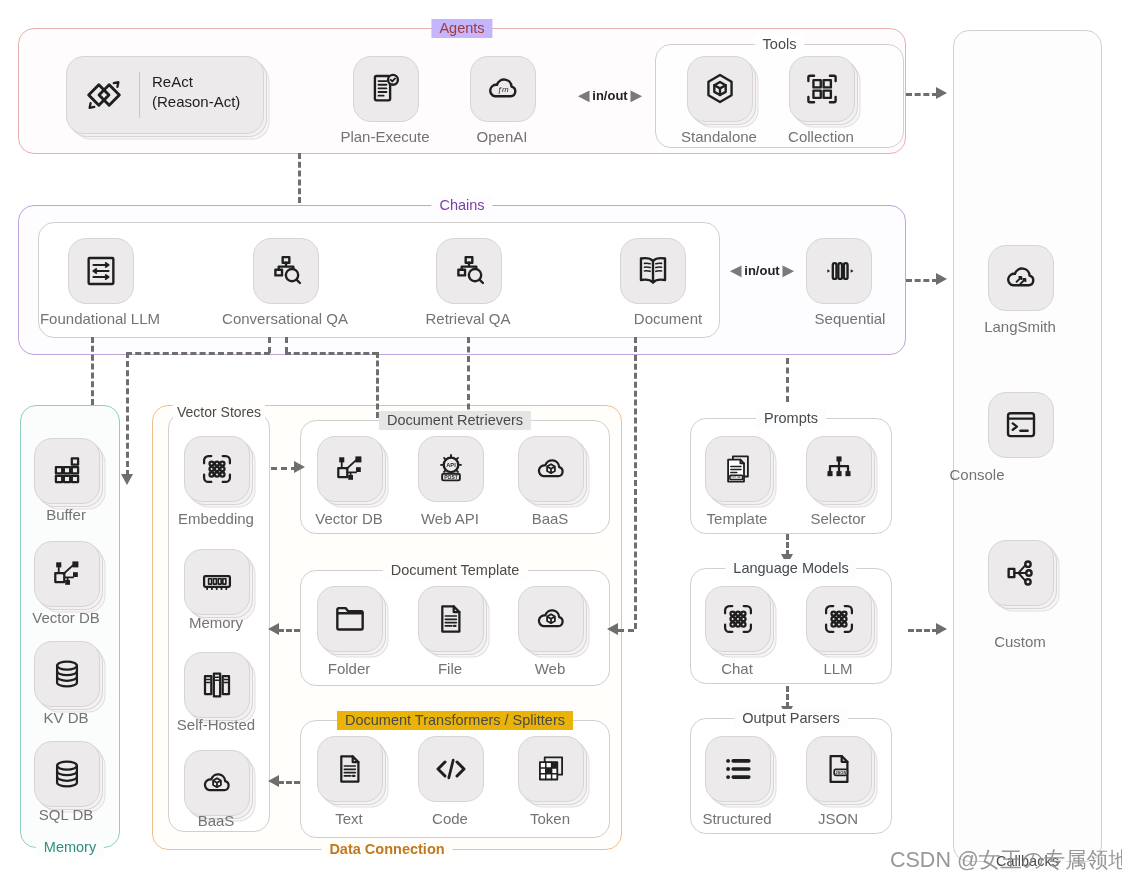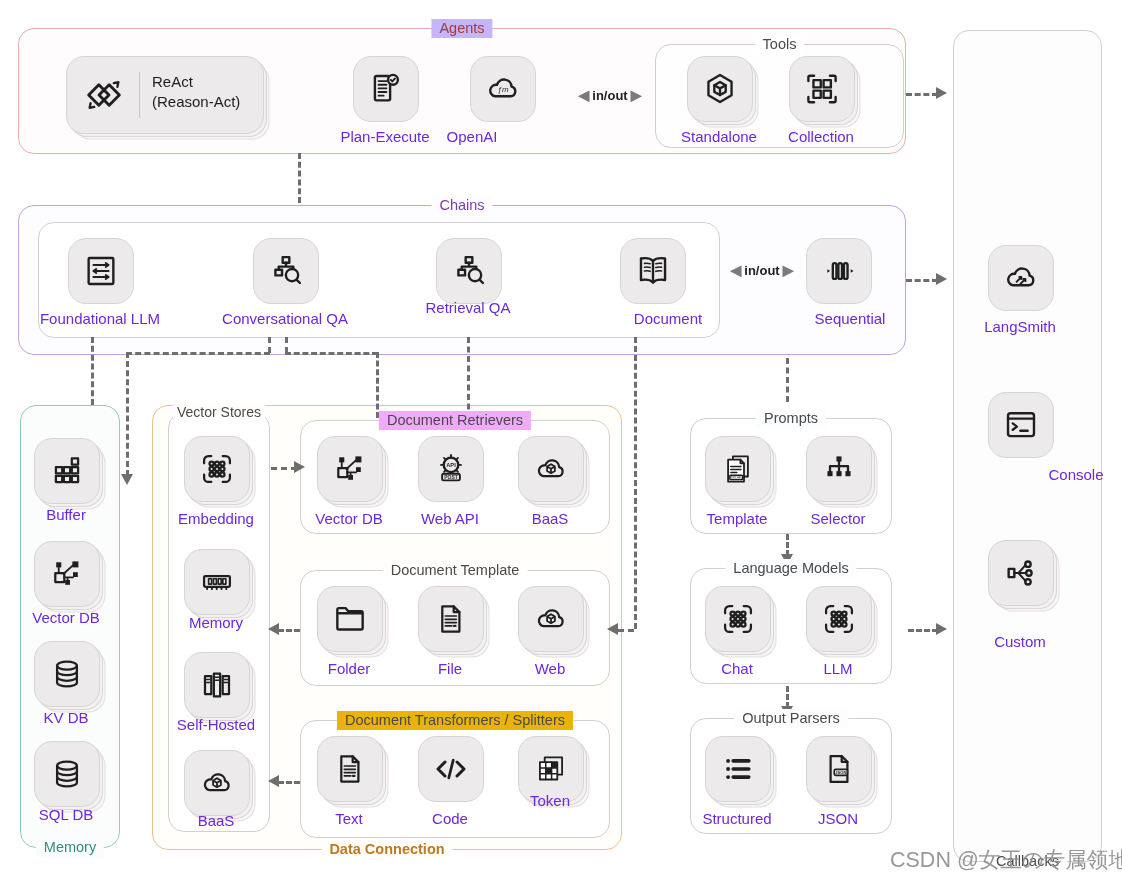--- a/index.html
+++ b/index.html
@@ -7,21 +7,21 @@
           font-family:"Liberation Sans",sans-serif;}
   .box{position:absolute;border:1.5px solid #d2cfcf;border-radius:16px;background:#fefefe;}
   .leg{position:absolute;left:50%;transform:translateX(-50%);font-size:14.5px;color:#4a4a4a;
        background:#fff;padding:0 8px;white-space:nowrap;z-index:4;line-height:1.3;}
   .leg.top{top:-10px;} .leg.bot{bottom:-10px;}
   .tile{position:absolute;width:64px;height:64px;background:#eceaea;border:1px solid #d8d4d4;
         border-radius:18px;display:flex;align-items:center;justify-content:center;z-index:3;}
   .tile.stack{box-shadow:3px 3px 0 -1px #f3f1f1,3px 3px 0 0 #d9d5d5,
               6.5px 6.5px 0 -2px #f7f5f5,6.5px 6.5px 0 -1px #e2dede;}
   .lbl{position:absolute;transform:translateX(-50%);font-size:15px;line-height:1.15;
-       color:#6d28d9;white-space:nowrap;z-index:3;text-align:center;}
+       color:#737373;white-space:nowrap;z-index:3;text-align:center;}
   .ic{stroke:#1f1f1f;fill:none;stroke-width:1.5;stroke-linecap:round;stroke-linejoin:round;}
   .dh{position:absolute;border-top:3px dashed #6e6e6e;z-index:1;}
   .dv{position:absolute;border-left:3px dashed #6e6e6e;z-index:1;}
   .head-r{position:absolute;width:0;height:0;border-top:6px solid transparent;
           border-bottom:6px solid transparent;border-left:11px solid #6e6e6e;z-index:2;}
   .head-l{position:absolute;width:0;height:0;border-top:6px solid transparent;
           border-bottom:6px solid transparent;border-right:11px solid #6e6e6e;z-index:2;}
   .head-d{position:absolute;width:0;height:0;border-left:6px solid transparent;
           border-right:6px solid transparent;border-top:11px solid #6e6e6e;z-index:2;}
   .inout{position:absolute;display:flex;align-items:center;justify-content:center;gap:3px;
@@ -101,21 +101,21 @@
       <path d="M15 6.2l1 1 1.7-1.9" stroke-width="1.2"></path>
     </svg>
   </div>
   <div class="lbl" style="left:385px;top:128px">Plan-Execute</div>
   <div class="tile" style="left:470px;top:56px">
     <svg class="ic" width="38" height="38" viewBox="0 0 24 24">
       <path d="M7 16.6h9.8a3.1 3.1 0 0 0 .6-6.1 4.7 4.7 0 0 0-9.2-1.1A3.6 3.6 0 0 0 7 16.6Z"></path>
       <text x="12" y="13.6" font-size="5" font-style="italic" text-anchor="middle" stroke="none" fill="#1f1f1f">ƒm</text>
     </svg>
   </div>
-  <div class="lbl" style="left:472px;top:128px">OpenAI</div>
+  <div class="lbl" style="left:502px;top:128px">OpenAI</div>
 
   <div class="inout" style="left:568px;top:86px;width:84px">
     <span class="tri">◀</span>
     <span>in/out</span>
     <span class="tri">▶</span>
   </div>
 
   <div class="box" style="left:655px;top:44px;width:247px;height:102px">
     <div class="leg top">Tools</div>
   </div>
@@ -163,21 +163,21 @@
   <div class="lbl" style="left:285px;top:310px">Conversational QA</div>
   <div class="tile" style="left:436px;top:238px">
     <svg class="ic" width="38" height="38" viewBox="0 0 24 24">
       <rect x="9.9" y="3.2" width="4.2" height="3.6"></rect>
       <path d="M12 6.8v2.4 M7.4 9.2h9.2 M7.4 9.2v2 M16.6 9.2v1.4"></path>
       <rect x="5.3" y="11.2" width="4.2" height="3.6"></rect>
       <circle cx="15.8" cy="14.6" r="3.9" fill="#eceaea"></circle>
       <path d="M18.6 17.4l2.2 2.2"></path>
     </svg>
   </div>
-  <div class="lbl" style="left:468px;top:299px">Retrieval QA</div>
+  <div class="lbl" style="left:468px;top:310px">Retrieval QA</div>
   <div class="tile" style="left:620px;top:238px">
     <svg class="ic" width="38" height="38" viewBox="0 0 24 24">
       <path d="M12 5.6C10.4 4 7.4 3.6 4.4 4.1V17.7c3-.5 6-.1 7.6 1.5 1.6-1.6 4.6-2 7.6-1.5V4.1C16.6 3.6 13.6 4 12 5.6Z"></path>
       <path d="M12 5.6V19.2"></path>
       <path d="M6.6 7.2c1.3-.2 2.6-.1 3.6.2 M6.6 9.6c1.3-.2 2.6-.1 3.6.2 M6.6 12c1.3-.2 2.6-.1 3.6.2 M13.8 7.4c1-.3 2.3-.4 3.6-.2 M13.8 9.8c1-.3 2.3-.4 3.6-.2 M13.8 12.2c1-.3 2.3-.4 3.6-.2" stroke-width="1"></path>
     </svg>
   </div>
   <div class="lbl" style="left:668px;top:310px">Document</div>
 
   <div class="inout" style="left:720px;top:261px;width:84px">
@@ -283,21 +283,21 @@
   <div class="lbl" style="left:216px;top:716px">Self-Hosted</div>
   <div class="tile stack" style="left:184px;top:750px">
     <svg class="ic" width="36" height="36" viewBox="0 0 24 24">
       <path d="M7 16.8h9.8a3.1 3.1 0 0 0 .6-6.1 4.7 4.7 0 0 0-9.2-1.1A3.6 3.6 0 0 0 7 16.8Z"></path>
       <path d="M12 8.8l2.6 1.5-2.6 1.5-2.6-1.5Z M9.4 10.3v3l2.6 1.5 2.6-1.5v-3 M12 11.8v3" stroke-width="1.2"></path>
     </svg>
   </div>
   <div class="lbl" style="left:216px;top:812px">BaaS</div>
 
   <div class="box" style="left:300px;top:420px;width:308px;height:112px;background:#fff">
-    <div class="leg top" style="background:#f0abfc">Document Retrievers</div>
+    <div class="leg top" style="background:#e5e5e5">Document Retrievers</div>
   </div>
   <div class="tile stack" style="left:317px;top:436px">
     <svg class="ic" width="36" height="36" viewBox="0 0 24 24">
       <rect x="4.8" y="4.2" width="3.4" height="3.4" fill="#1f1f1f" stroke="none"></rect>
       <rect x="15.6" y="3.6" width="4" height="4" fill="#1f1f1f" stroke="none"></rect>
       <rect x="16" y="10.8" width="3.2" height="3.2" fill="#1f1f1f" stroke="none"></rect>
       <rect x="10.8" y="16" width="3.2" height="3.2" fill="#1f1f1f" stroke="none"></rect>
       <rect x="4.2" y="11.4" width="6" height="6"></rect>
       <path d="M6.5 11.4V7.6 M10.2 14.3h5.8 M9.6 12 15.9 6.2 M12.4 16v-1.7" stroke-width="1.2"></path>
     </svg>
@@ -369,21 +369,21 @@
   <div class="lbl" style="left:450px;top:810px">Code</div>
   <div class="tile stack" style="left:518px;top:736px">
     <svg class="ic" width="36" height="36" viewBox="0 0 24 24">
       <rect x="7.8" y="4.2" width="11.6" height="11.6" fill="#eceaea" stroke-width="1.2"></rect>
       <rect x="4.6" y="7.4" width="11.6" height="11.6" fill="#fff" stroke-width="1.2"></rect>
       <path d="M4.6 11.3h11.6 M4.6 15.2h11.6 M8.5 7.4v11.6 M12.4 7.4v11.6" stroke-width="1"></path>
       <rect x="8.5" y="11.3" width="3.9" height="3.9" fill="#1f1f1f" stroke="none"></rect>
       <rect x="12.4" y="7.4" width="3.9" height="3.9" fill="#1f1f1f" stroke="none"></rect>
     </svg>
   </div>
-  <div class="lbl" style="left:550px;top:792px">Token</div>
+  <div class="lbl" style="left:550px;top:810px">Token</div>
 
   <div class="box" style="left:690px;top:418px;width:200px;height:114px;background:#fff">
     <div class="leg top" style="background:#fbfdfe">Prompts</div>
   </div>
   <div class="tile stack" style="left:705px;top:436px">
     <svg class="ic" width="36" height="36" viewBox="0 0 24 24">
       <rect x="8.6" y="3.6" width="10" height="13.4" fill="#eceaea" stroke-width="1.2"></rect>
       <path d="M5.4 5.8h8.2l2.4 2.4v12.2H5.4Z" fill="#fff" stroke-width="1.2"></path>
       <path d="M13.6 5.8v2.4H16" stroke-width="1.2"></path>
       <path d="M7.2 10.4h6.8 M7.2 12.4h6.8 M7.2 14.4h4" stroke-width="1"></path>
@@ -470,21 +470,21 @@
     </svg>
   </div>
   <div class="lbl" style="left:1020px;top:318px">LangSmith</div>
   <div class="tile" style="left:988px;top:392px">
     <svg class="ic" width="38" height="38" viewBox="0 0 24 24">
       <rect x="3.8" y="4.6" width="16.4" height="14.4" rx="1.6"></rect>
       <path d="M3.8 8h16.4"></path>
       <path d="M6.8 11l2.6 2-2.6 2 M11.6 15.6h4.6"></path>
     </svg>
   </div>
-  <div class="lbl" style="left:1076px;top:466px">Console</div>
+  <div class="lbl" style="left:977px;top:466px">Console</div>
   <div class="tile stack" style="left:988px;top:540px">
     <svg class="ic" width="38" height="38" viewBox="0 0 24 24">
       <rect x="4.2" y="9.4" width="3.6" height="5.2"></rect>
       <path d="M7.8 12h2.6 M10.4 12 14.8 7 M10.4 12h4.9 M10.4 12 14.8 17" stroke-width="1.2"></path>
       <circle cx="16.4" cy="6.4" r="1.7"></circle>
       <circle cx="17" cy="12" r="1.7"></circle>
       <circle cx="16.4" cy="17.6" r="1.7"></circle>
     </svg>
   </div>
   <div class="lbl" style="left:1020px;top:633px">Custom</div>

